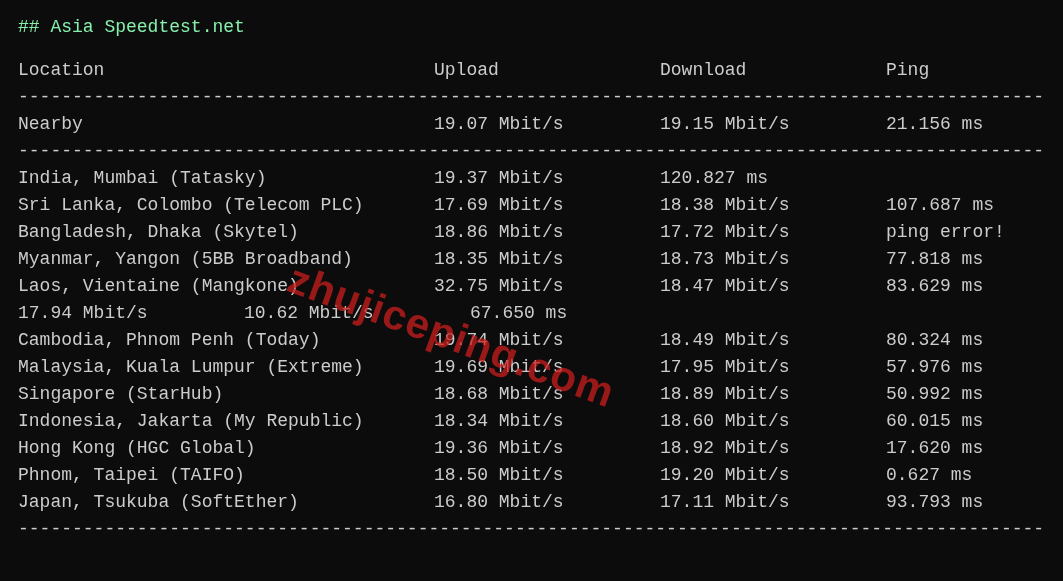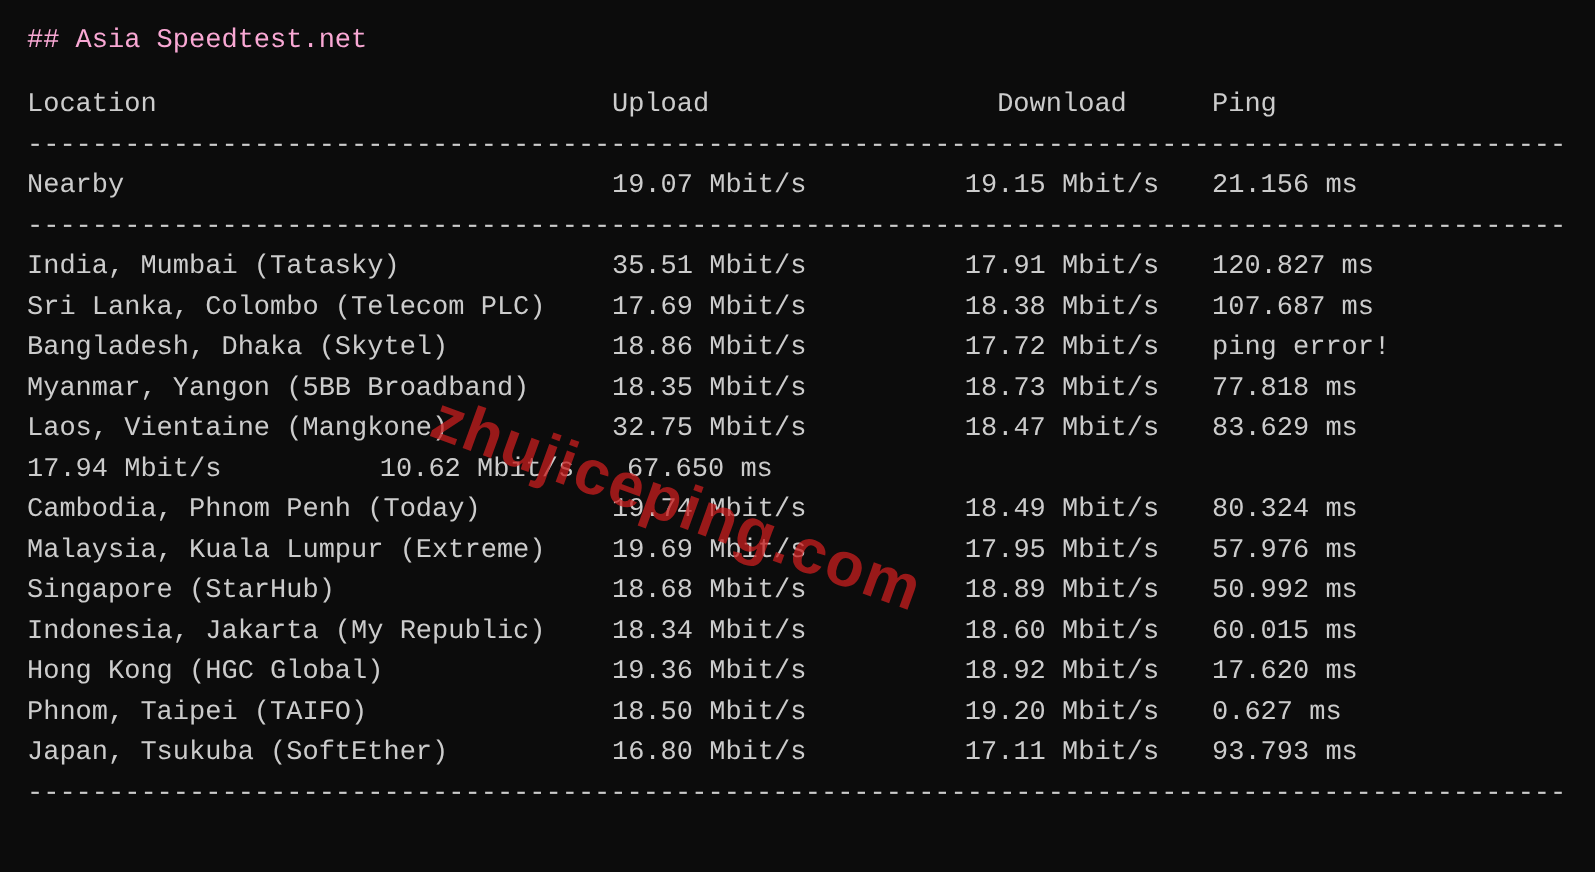--- a/index.html
+++ b/index.html
@@ -9,30 +9,31 @@
       font-family: 'Consolas', 'Courier New', monospace;
       font-size: 18px;
       line-height: 1.5;
       padding: 14px 18px;
       width: 1063px;
       height: 581px;
       position: relative;
       overflow: hidden;
     }
     .title {
-      color: #f9a8d4;
+      color: #86efac;
       margin-bottom: 16px;
     }
     .row {
       display: flex;
       white-space: pre;
+      gap: 26px;
     }
     .col-location { width: 390px; flex-shrink: 0; }
     .col-upload { width: 200px; flex-shrink: 0; }
-    .col-download { width: 200px; flex-shrink: 0; text-align: center; }
+    .col-download { width: 200px; flex-shrink: 0; }
     .col-ping { flex: 1; }
     .divider {
       color: #cccccc;
       white-space: nowrap;
       overflow: hidden;
       letter-spacing: 0;
     }
     .watermark {
       position: absolute;
       top: 245px;
@@ -64,21 +65,21 @@
 <div class="row">
   <div class="col-location">Nearby</div>
   <div class="col-upload">19.07 Mbit/s</div>
   <div class="col-download">19.15 Mbit/s</div>
   <div class="col-ping">21.156 ms</div>
 </div>
 
 <div class="divider">----------------------------------------------------------------------------------------------------</div>
 
 <div id="rows-container">
-    <div class="row"><div class="col-location">India, Mumbai (Tatasky)</div><div class="col-upload">35.51 Mbit/s</div><div class="col-download">17.91 Mbit/s</div><div class="col-ping">120.827 ms</div></div>
+    <div class="row"><div class="col-location">India, Mumbai (Tatasky)</div><div class="col-upload">19.37 Mbit/s</div><div class="col-ping">120.827 ms</div></div>
     <div class="row"><div class="col-location">Sri Lanka, Colombo (Telecom PLC)</div><div class="col-upload">17.69 Mbit/s</div><div class="col-download">18.38 Mbit/s</div><div class="col-ping">107.687 ms</div></div>
     <div class="row"><div class="col-location">Bangladesh, Dhaka (Skytel)</div><div class="col-upload">18.86 Mbit/s</div><div class="col-download">17.72 Mbit/s</div><div class="col-ping">ping error!</div></div>
     <div class="row"><div class="col-location">Myanmar, Yangon (5BB Broadband)</div><div class="col-upload">18.35 Mbit/s</div><div class="col-download">18.73 Mbit/s</div><div class="col-ping">77.818 ms</div></div>
     <div class="row"><div class="col-location">Laos, Vientaine (Mangkone)</div><div class="col-upload">32.75 Mbit/s</div><div class="col-download">18.47 Mbit/s</div><div class="col-ping">83.629 ms</div></div>
     <div class="row"><div class="col-upload">17.94 Mbit/s</div><div class="col-download">10.62 Mbit/s</div><div class="col-ping">67.650 ms</div></div>
     <div class="row"><div class="col-location">Cambodia, Phnom Penh (Today)</div><div class="col-upload">19.74 Mbit/s</div><div class="col-download">18.49 Mbit/s</div><div class="col-ping">80.324 ms</div></div>
     <div class="row"><div class="col-location">Malaysia, Kuala Lumpur (Extreme)</div><div class="col-upload">19.69 Mbit/s</div><div class="col-download">17.95 Mbit/s</div><div class="col-ping">57.976 ms</div></div>
     <div class="row"><div class="col-location">Singapore (StarHub)</div><div class="col-upload">18.68 Mbit/s</div><div class="col-download">18.89 Mbit/s</div><div class="col-ping">50.992 ms</div></div>
     <div class="row"><div class="col-location">Indonesia, Jakarta (My Republic)</div><div class="col-upload">18.34 Mbit/s</div><div class="col-download">18.60 Mbit/s</div><div class="col-ping">60.015 ms</div></div>
     <div class="row"><div class="col-location">Hong Kong (HGC Global)</div><div class="col-upload">19.36 Mbit/s</div><div class="col-download">18.92 Mbit/s</div><div class="col-ping">17.620 ms</div></div>

